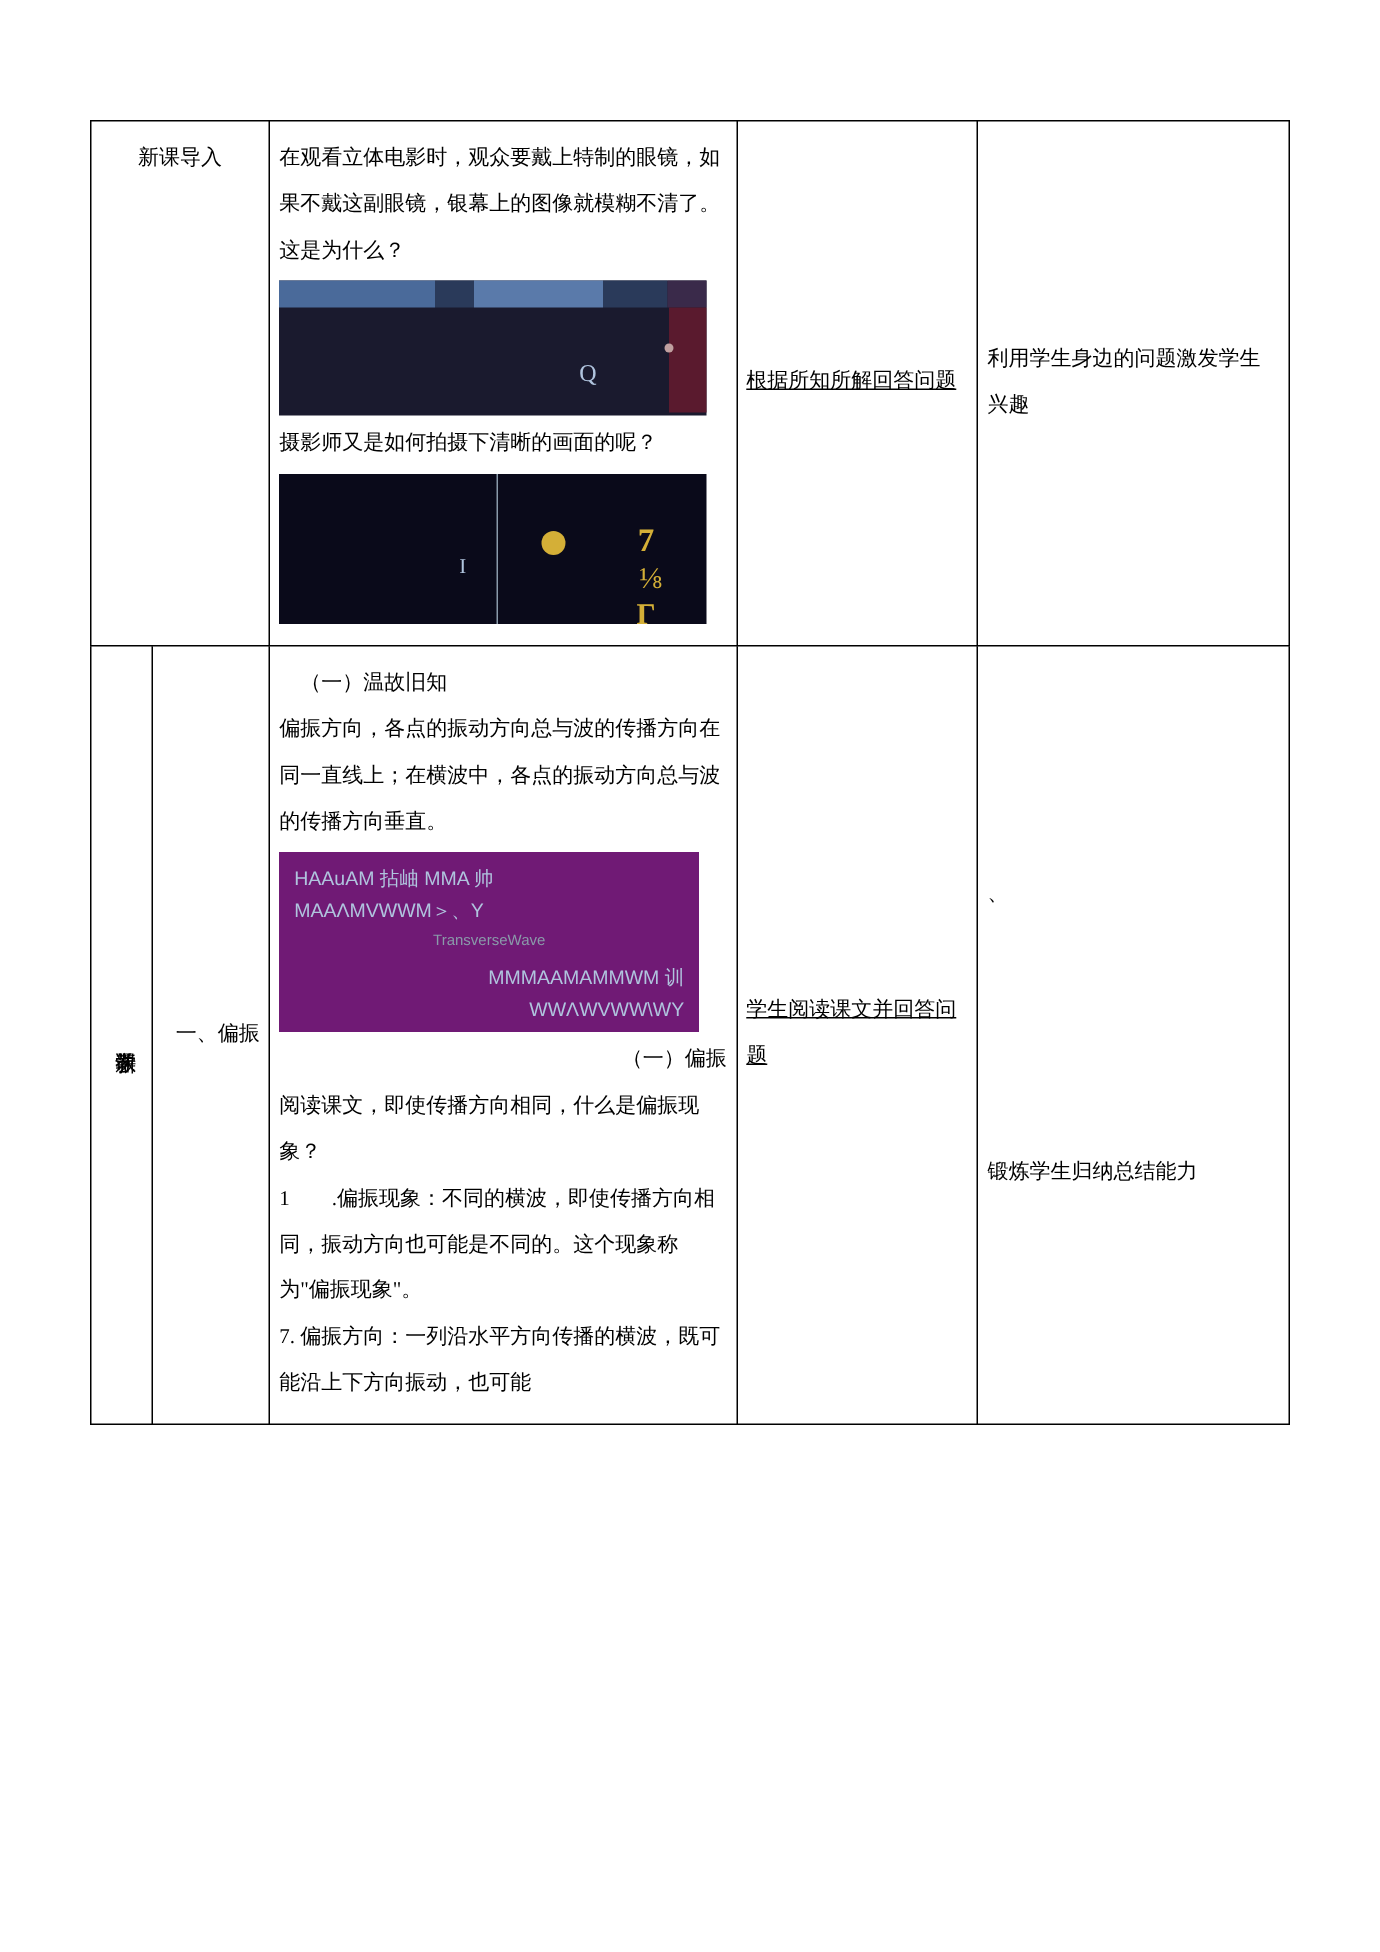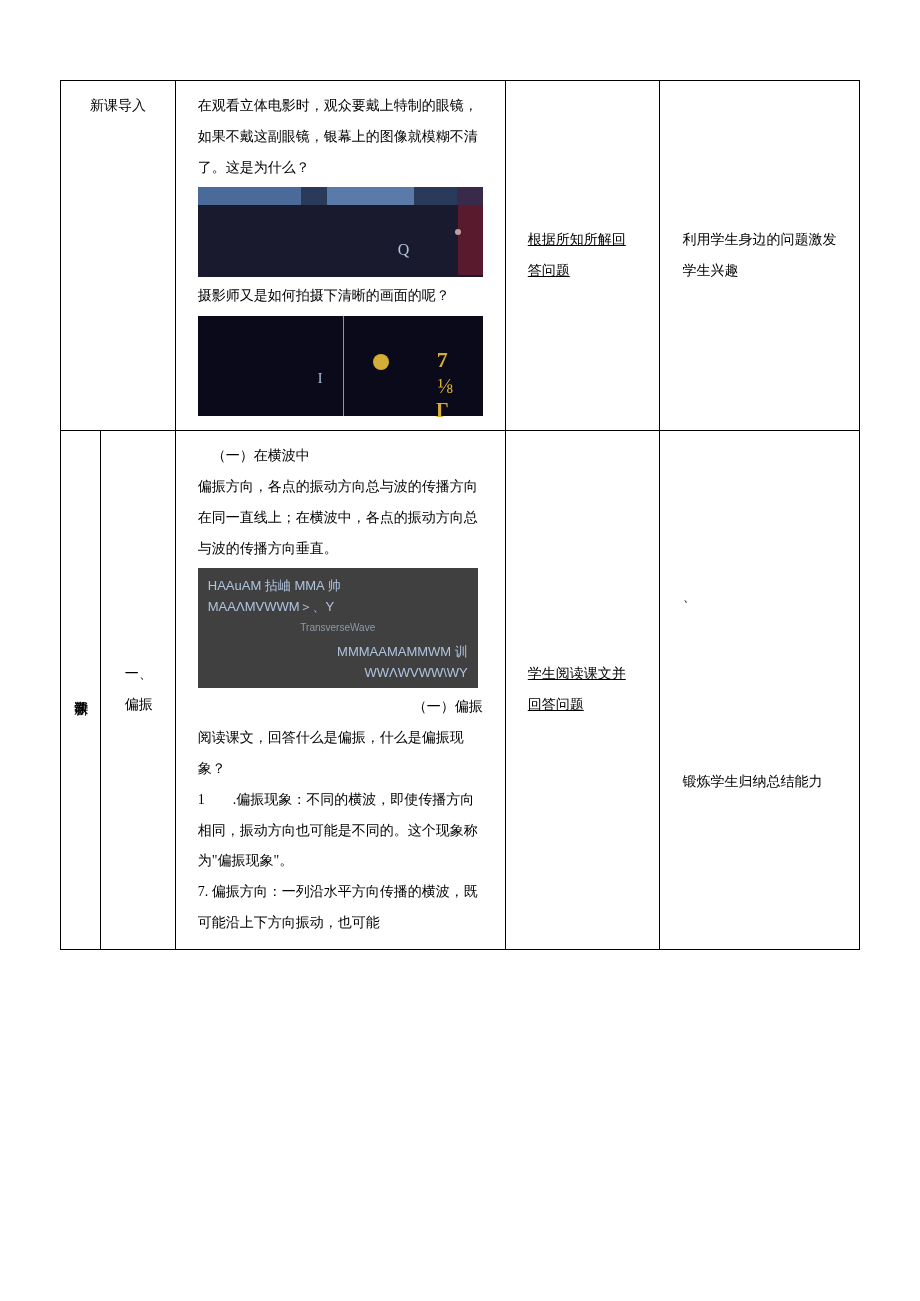--- a/index.html
+++ b/index.html
@@ -12,21 +12,21 @@
       background: #ffffff;
       padding: 80px 60px;
       width: 920px;
     }
     table {
       border-collapse: collapse;
       width: 100%;
     }
     td {
       border: 1px solid #000;
-      padding: 10px 22px;
+      padding: 10px 6px;
       vertical-align: top;
       font-size: 14px;
       line-height: 2.2;
     }
     .col1 {
       width: 30px;
       writing-mode: vertical-rl;
       text-orientation: upright;
       text-align: center;
       vertical-align: top;
@@ -155,21 +155,21 @@
     .img-box2 .gamma {
       position: absolute;
       right: 34px;
       top: 72px;
       color: #d4af37;
       font-size: 20px;
       font-family: serif;
       font-weight: bold;
     }
     .img-box3 {
-      background: #404040;
+      background: #701a75;
       width: 280px;
       height: 120px;
       color: #b0c4de;
       font-size: 13px;
       padding: 8px 10px;
       line-height: 1.6;
       margin: 4px 0;
       font-family: Arial, sans-serif;
     }
     .img-box3 .line1 { font-size: 13px; }
@@ -218,31 +218,31 @@
   </tr>
 
   <tr>
     <td class="col1">
       <span>新课教学</span>
     </td>
     <td class="col2">
       <span>一、偏振</span>
     </td>
     <td class="col3">
-      <p style="text-indent: 1em;">（一）在横波中</p>
+      <p style="text-indent: 1em;">（一）温故旧知</p>
       <p>偏振方向，各点的振动方向总与波的传播方向在同一直线上；在横波中，各点的振动方向总与波的传播方向垂直。</p>
       <div class="img-box3">
         <div class="line1">HAAuAM 拈岫 MMA 帅</div>
         <div class="line1">MAAΛMVWWM＞、Y</div>
         <div class="tw">TransverseWave</div>
         <div class="line2">MMMAAMAMMWM 训</div>
         <div class="line2">WWΛWVWW\WY</div>
       </div>
       <p style="text-indent: 1em; text-align: right;">（一）偏振</p>
-      <p>阅读课文，回答什么是偏振，什么是偏振现象？</p>
+      <p>阅读课文，即使传播方向相同，什么是偏振现象？</p>
       <p>
         <span>1</span>&nbsp;&nbsp;&nbsp;&nbsp;&nbsp;&nbsp;&nbsp;&nbsp;<span>.偏振现象：不同的横波，即使传播方向相同，振动方向也可能是不同的。这个现象称为"偏振现象"。</span>
       </p>
       <p>7. 偏振方向：一列沿水平方向传播的横波，既可能沿上下方向振动，也可能</p>
     </td>
     <td class="col4">
       <span>学生阅读课文并回答问题</span>
     </td>
     <td class="col5">
       <div style="text-align:left;">、</div>

